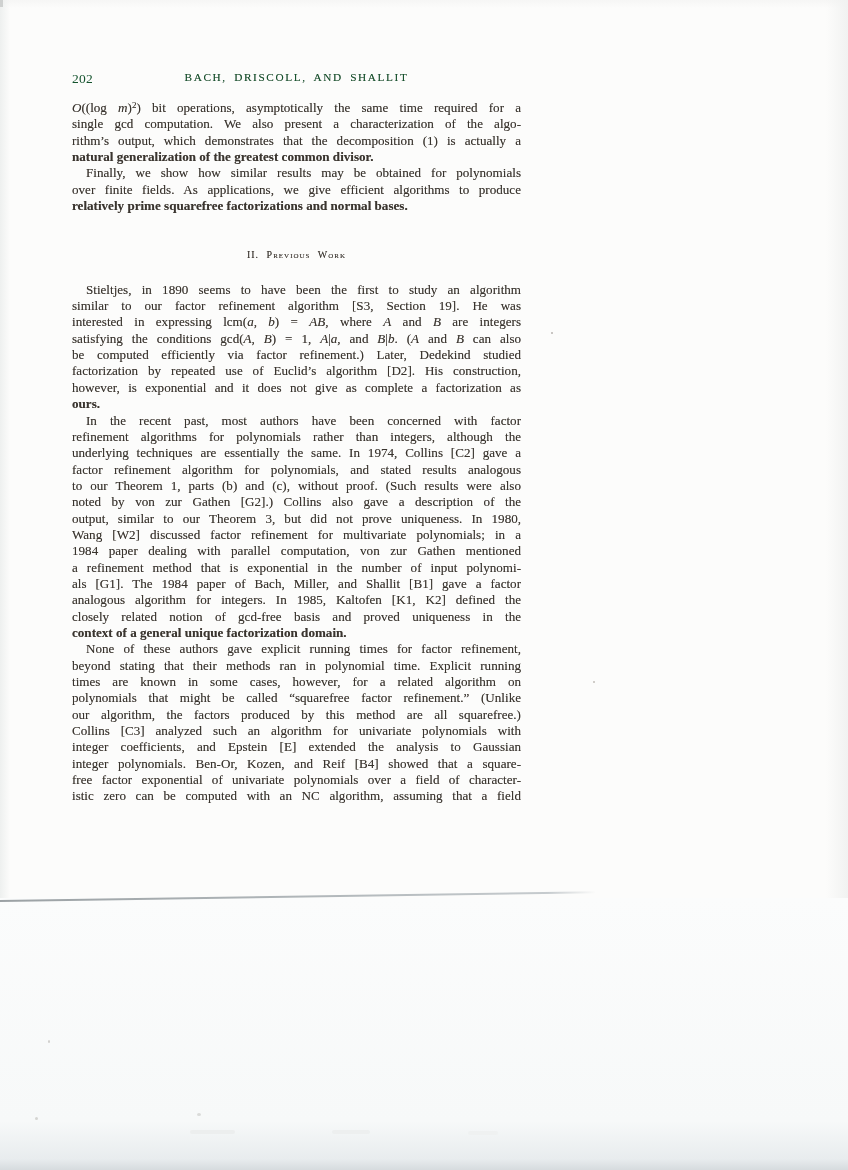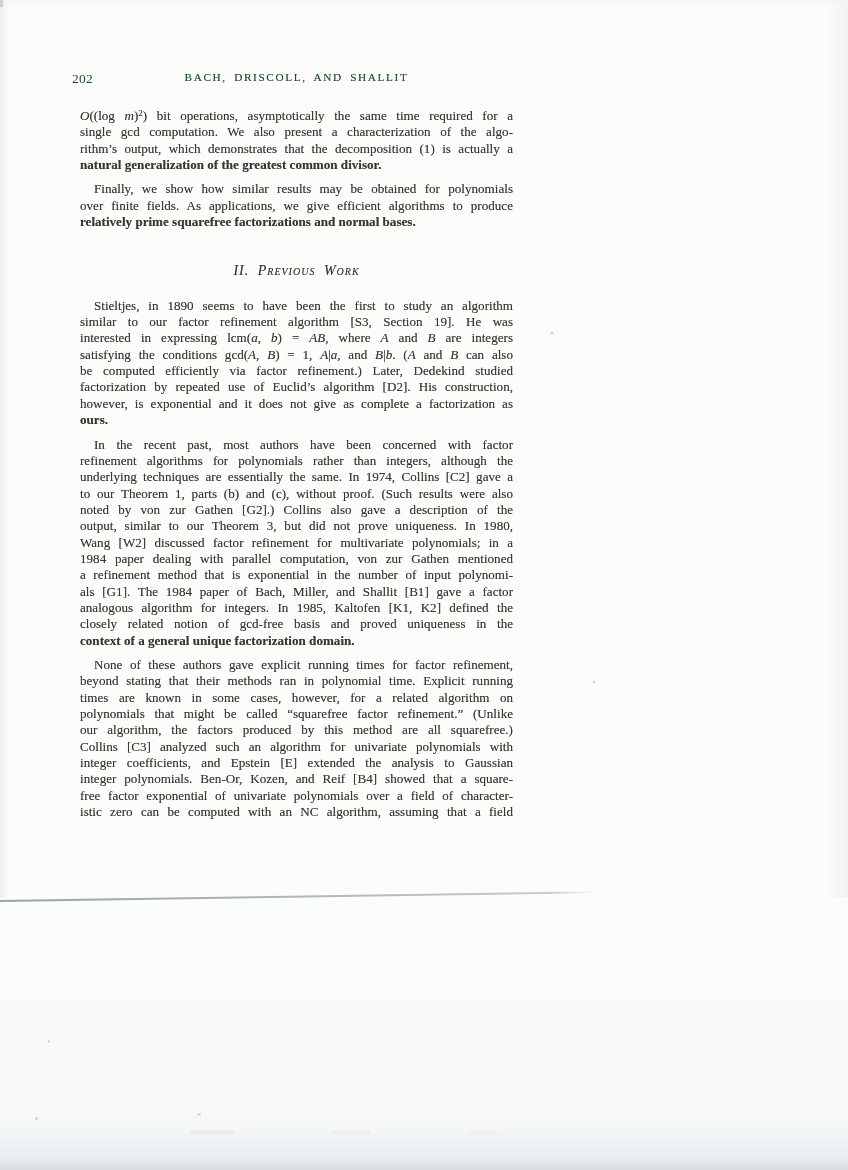--- a/index.html
+++ b/index.html
@@ -49,39 +49,38 @@
     text-shadow: 0 0 0.5px rgba(70,62,55,0.5);
   }
 
   .text-block {
     position: absolute; left: 72px; top: 100px; width: 449px;
     color: #3a352f;
     font-size: 13.1px;
     line-height: 16.35px;
     text-shadow: 0 0 0.5px rgba(70,62,55,0.5);
   }
-  .para { margin: 8px; }
+  .para { margin: 0; }
   .line {
     text-align: justify;
     text-align-last: justify;
     height: 16.35px;
     overflow: hidden;
   }
   .line.last { text-align-last: left; font-weight: bold; }
   .para.indent .line:first-child { text-indent: 14px; }
   .line i { font-style: italic; }
   .line sup { font-size: 9px; line-height: 0; vertical-align: 4px; }
   .section-heading {
     text-align: center;
     font-variant: small-caps;
-    font-size: 14px;
+    font-size: 10px;
     letter-spacing: 1px;
     word-spacing: 4px;
     margin: 33px 0 18px 0;
-    font-style: italic;
   }
 </style>
 </head>
 <body>
 
 <div class="scan-surface"></div>
 <div class="lower-sheet"></div>
 <div class="page-edge-line"></div>
 <div class="corner-nick"></div>
 
@@ -119,20 +118,21 @@
       <div class="line">satisfying the conditions gcd(<i>A</i>, <i>B</i>) = 1, <i>A</i>|<i>a</i>, and <i>B</i>|<i>b</i>. (<i>A</i> and <i>B</i> can also</div>
       <div class="line">be computed efficiently via factor refinement.) Later, Dedekind studied</div>
       <div class="line">factorization by repeated use of Euclid’s algorithm [D2]. His construction,</div>
       <div class="line">however, is exponential and it does not give as complete a factorization as</div>
       <div class="line last">ours.</div>
     </div>
     <div class="para indent">
       <div class="line">In the recent past, most authors have been concerned with factor</div>
       <div class="line">refinement algorithms for polynomials rather than integers, although the</div>
       <div class="line">underlying techniques are essentially the same. In 1974, Collins [C2] gave a</div>
+      <div class="line">factor refinement algorithm for polynomials, and stated results analogous</div>
       <div class="line">to our Theorem 1, parts (b) and (c), without proof. (Such results were also</div>
       <div class="line">noted by von zur Gathen [G2].) Collins also gave a description of the</div>
       <div class="line">output, similar to our Theorem 3, but did not prove uniqueness. In 1980,</div>
       <div class="line">Wang [W2] discussed factor refinement for multivariate polynomials; in a</div>
       <div class="line">1984 paper dealing with parallel computation, von zur Gathen mentioned</div>
       <div class="line">a refinement method that is exponential in the number of input polynomi-</div>
       <div class="line">als [G1]. The 1984 paper of Bach, Miller, and Shallit [B1] gave a factor</div>
       <div class="line">analogous algorithm for integers. In 1985, Kaltofen [K1, K2] defined the</div>
       <div class="line">closely related notion of gcd-free basis and proved uniqueness in the</div>
       <div class="line last">context of a general unique factorization domain.</div>

